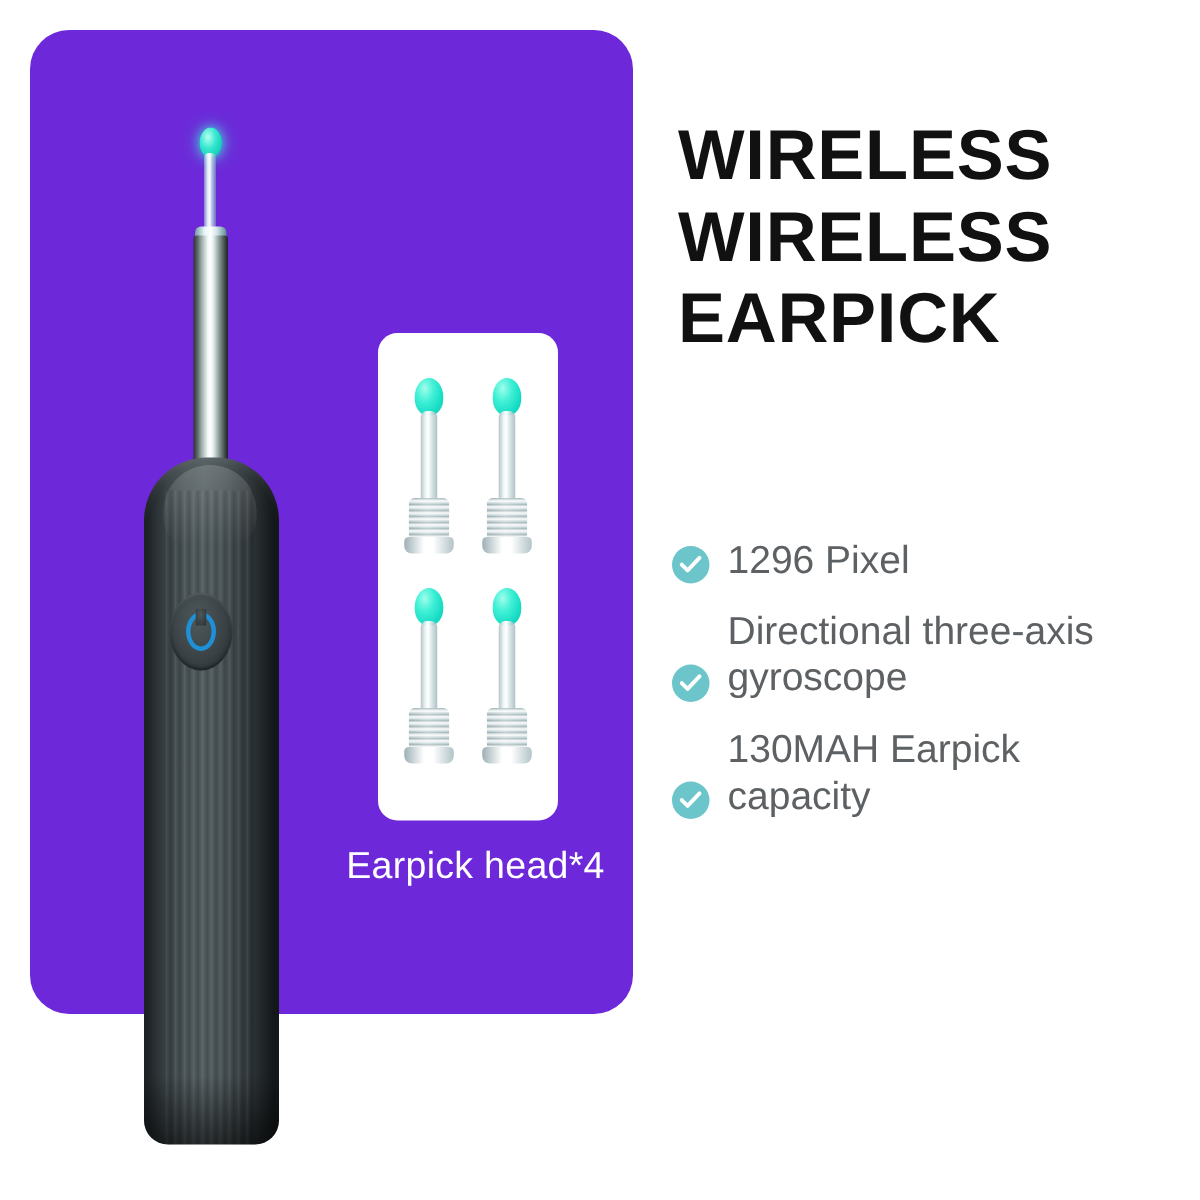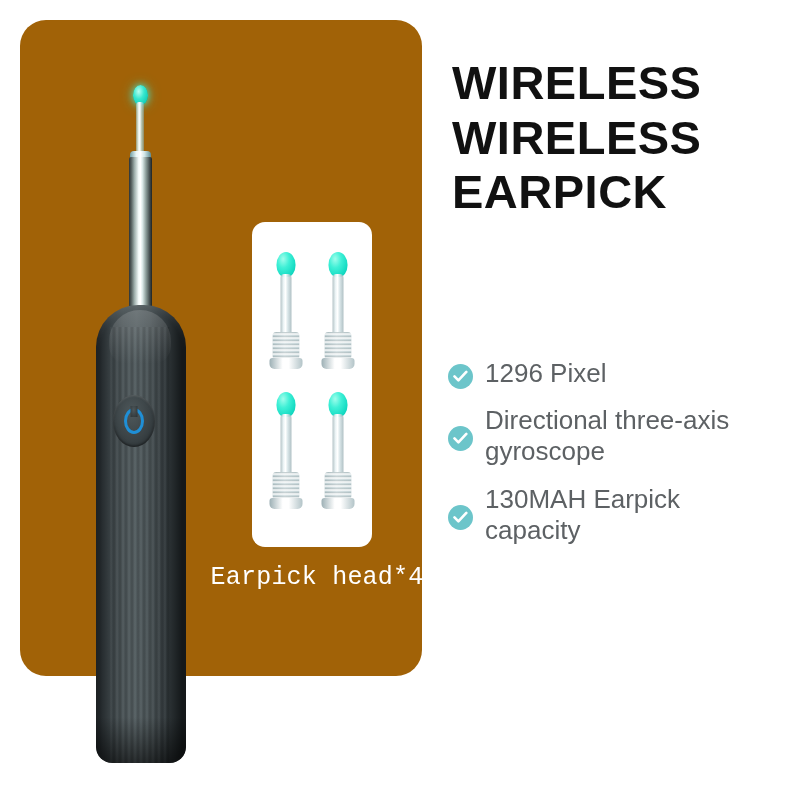--- a/index.html
+++ b/index.html
@@ -20,23 +20,22 @@
     background: #ffffff;
   }
 
   
   .teal-panel {
     position: absolute;
     left: 20px;
     top: 20px;
     width: 402px;
     height: 656px;
-    background: #a16207;
+    background: #6d28d9;
     border-radius: 26px;
-    font-family: Liberation Mono, monospace;
   }
 
   
   .device {
     position: absolute;
     left: 60px;
     top: 45px;
     width: 140px;
     height: 710px;
   }
@@ -277,21 +276,21 @@
     color: #ffffff;
     font-size: 25px;
     letter-spacing: 0.2px;
     white-space: nowrap;
   }
 
   
   .info-column {
     position: absolute;
     left: 452px;
-    top: 56px;
+    top: 76px;
     width: 330px;
   }
   .headline {
     margin: 0;
     color: #111111;
     font-size: 47px;
     font-weight: bold;
     line-height: 1.16;
     letter-spacing: 0.5px;
   }
@@ -300,21 +299,21 @@
   }
 
   .feature-list {
     position: absolute;
     left: 448px;
     top: 358px;
     width: 340px;
   }
   .feature-item {
     display: flex;
-    align-items: center;
+    align-items: flex-end;
     margin-bottom: 16px;
   }
   .check-badge {
     flex: 0 0 auto;
     width: 25px;
     height: 25px;
     border-radius: 50%;
     background: #6cc5ca;
     margin-top: 5px;
     margin-right: 12px;

